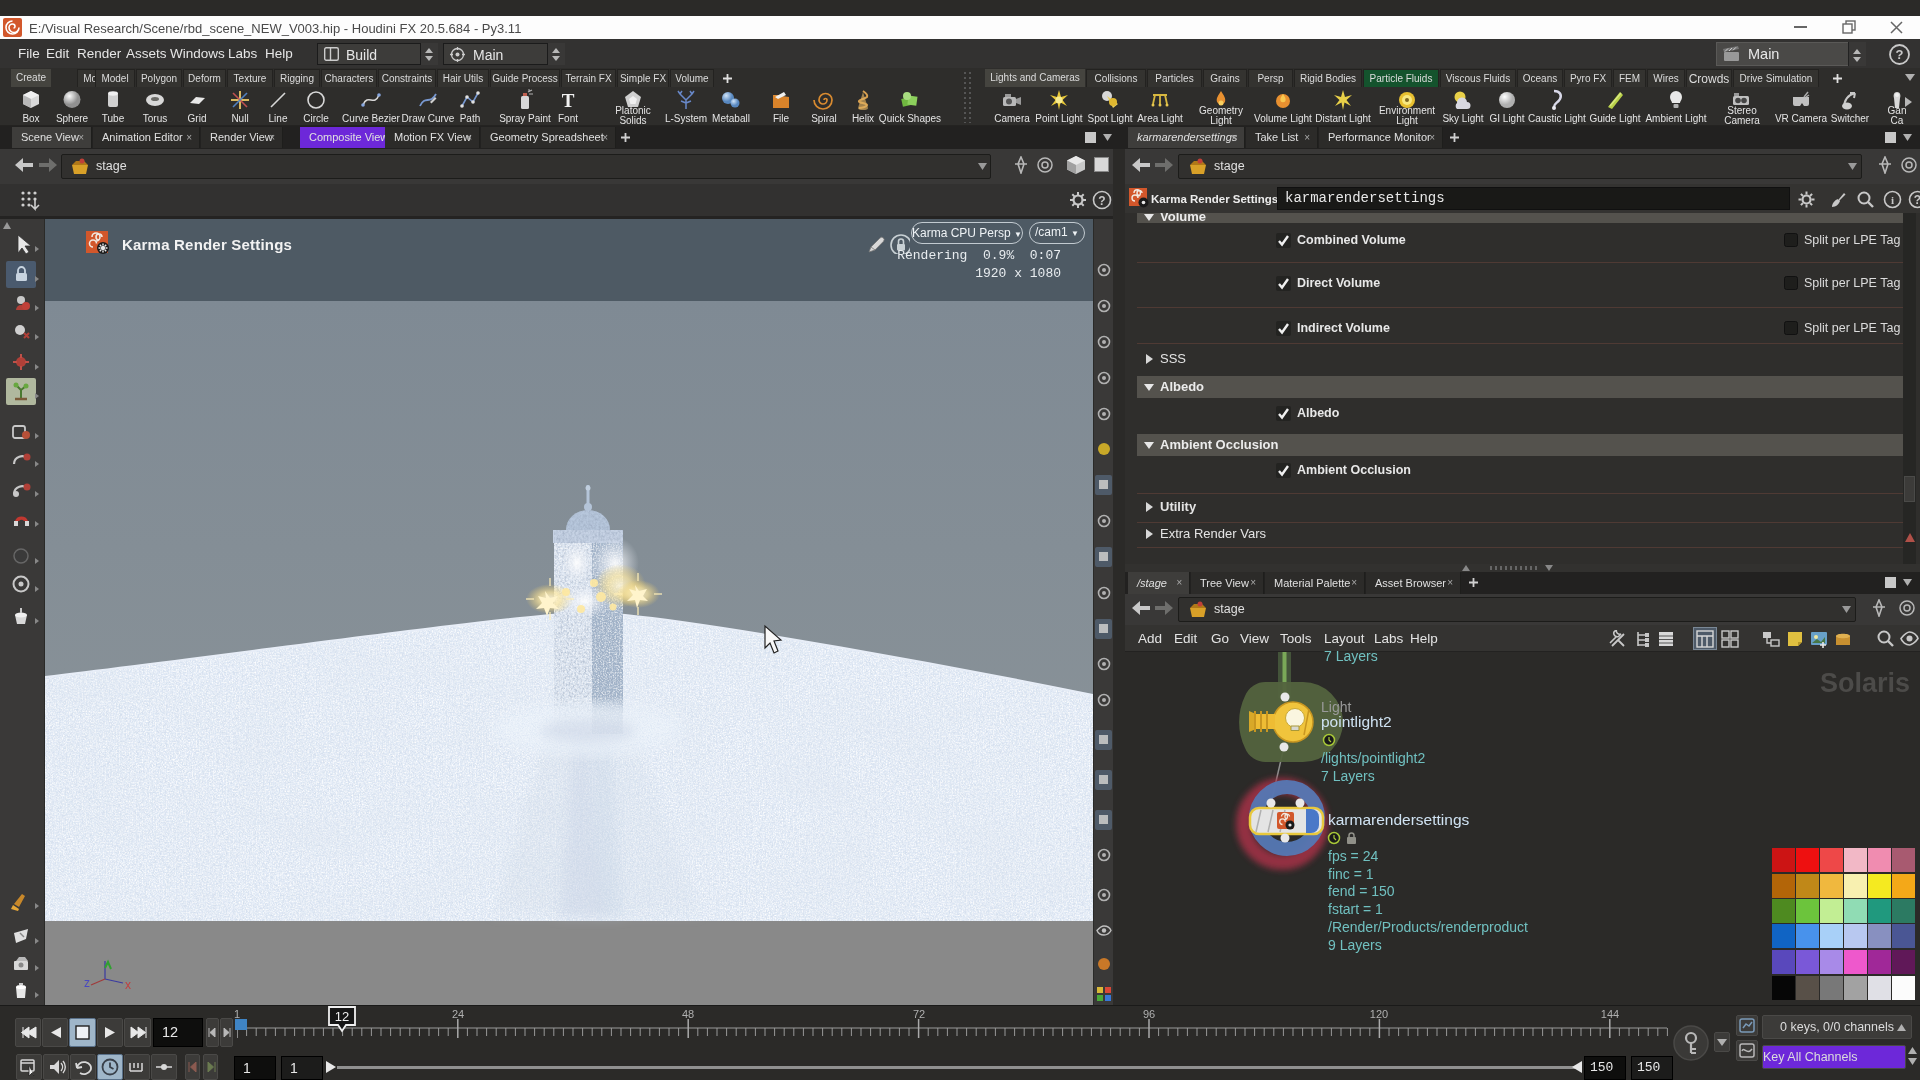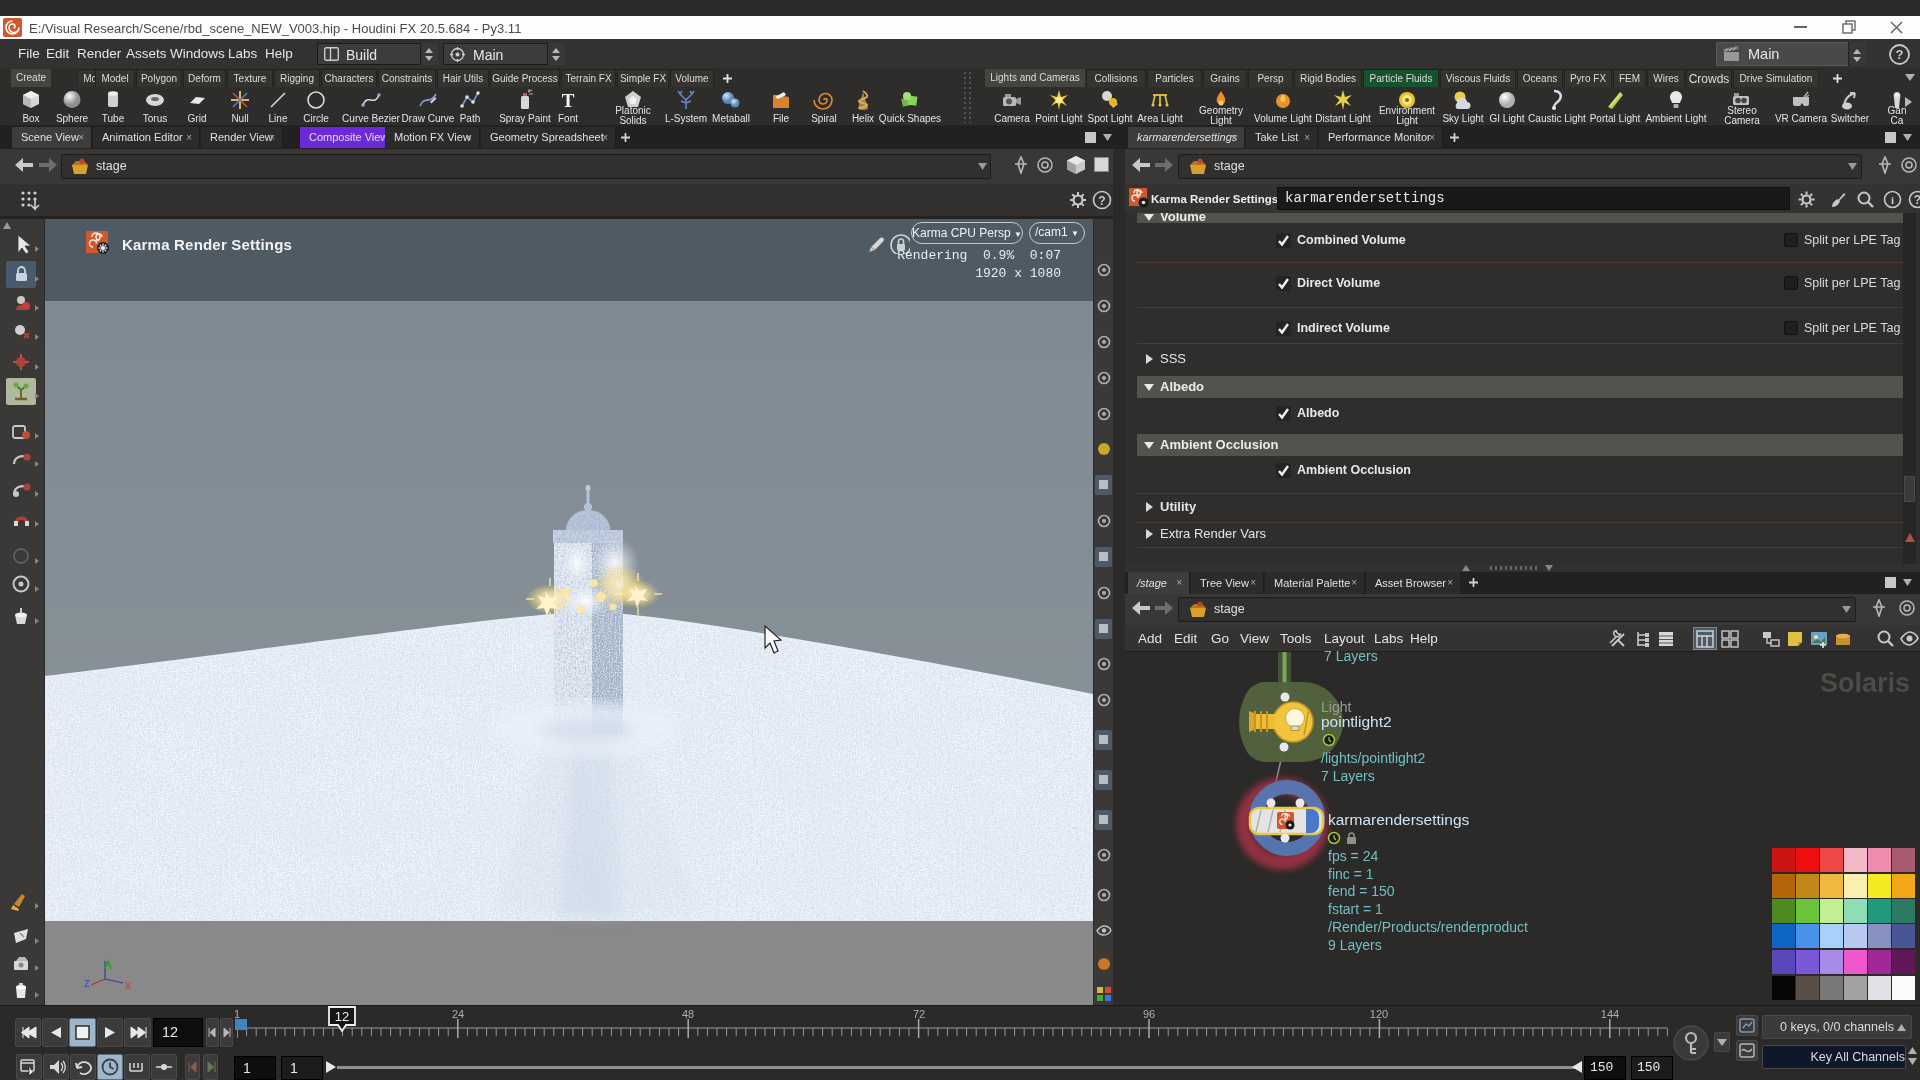--- a/index.html
+++ b/index.html
@@ -286,21 +286,21 @@
 <div class="a" style="left:1462px;top:97px;width:90px;text-align:center;font-size:10px;color:#e4e4e4;white-space:nowrap;">GI Light</div>
 <svg class="a" style="left:1546px;top:73px;" width="22" height="22" viewBox="0 0 22 22">
       <path d="M8 2 C14 2 16 6 14 10 C12 14 8 14 8 18" fill="none" stroke="#d8d8e8" stroke-width="2.5"></path>
       <circle cx="8" cy="19" r="2" fill="#e8e8f0"></circle>
     </svg>
 <div class="a" style="left:1512px;top:97px;width:90px;text-align:center;font-size:10px;color:#e4e4e4;white-space:nowrap;">Caustic Light</div>
 <svg class="a" style="left:1604px;top:73px;" width="22" height="22" viewBox="0 0 22 22">
       <path d="M4 18 L16 3 L19 6 L8 20 Z" fill="#b8d048"></path>
       <path d="M6 17 L17 4" stroke="#d8e880" stroke-width="1.5"></path>
     </svg>
-<div class="a" style="left:1570px;top:97px;width:90px;text-align:center;font-size:10px;color:#e4e4e4;white-space:nowrap;">Portal Light</div>
+<div class="a" style="left:1570px;top:97px;width:90px;text-align:center;font-size:10px;color:#e4e4e4;white-space:nowrap;">Guide Light</div>
 <svg class="a" style="left:1665px;top:73px;" width="22" height="22" viewBox="0 0 22 22">
       <path d="M11 2 a6 6 0 0 1 6 6 c0 3-2 4-2 6 h-8 c0-2-2-3-2-6 a6 6 0 0 1 6-6 Z" fill="#e8e8e8"></path>
       <rect x="8.5" y="15" width="5" height="4" rx="1" fill="#b0b0b0"></rect>
     </svg>
 <div class="a" style="left:1631px;top:97px;width:90px;text-align:center;font-size:10px;color:#e4e4e4;white-space:nowrap;">Ambient Light</div>
 <svg class="a" style="left:1731px;top:73px;" width="22" height="22" viewBox="0 0 22 22">
       <rect x="2" y="7" width="16" height="9" rx="1.5" fill="#c0c0c0"></rect>
       <circle cx="7" cy="11.5" r="2.8" fill="#444"></circle>
       <circle cx="13" cy="11.5" r="2.8" fill="#444"></circle>
       <rect x="3" y="4" width="5" height="3" fill="#999"></rect>
@@ -1352,21 +1352,21 @@
       <path d="M4 10 l3 -4 l3 2 l3 -4" stroke="#7a9ab8" stroke-width="1.5" fill="none"></path>
     </svg>
 <svg class="a" style="left:1739px;top:1027px;" width="16" height="15" viewBox="0 0 16 15">
       <rect x="1" y="1" width="14" height="13" rx="2" fill="none" stroke="#b8b8b8" stroke-width="1.5"></rect>
       <path d="M3 8 c2 -5 5 5 10 -2" stroke="#b8b8b8" stroke-width="1.5" fill="none"></path>
     </svg>
 <div class="a" style="left:1762px;top:999px;width:150px;height:24px;background:#3c3b39;border:1px solid #4a4947;border-radius:2px;color:#dcdcdc;font-size:12.5px;line-height:22px;text-align:center;">0 keys, 0/0 channels</div>
 <svg class="a" style="left:1897px;top:1008px;" width="9" height="7" viewBox="0 0 9 7">
       <path d="M0 7 h9 L4.5 0 Z" fill="#b0b0b0"></path>
     </svg>
-<div class="a" style="left:1762px;top:1029px;width:144px;height:24px;background:#0f172a;border:1px solid #4a4947;border-radius:2px;color:#dcdcdc;font-size:12.5px;line-height:22px;text-align:right;">Key All Channels</div>
+<div class="a" style="left:1762px;top:1029px;width:144px;height:24px;background:#6d28d9;border:1px solid #4a4947;border-radius:2px;color:#dcdcdc;font-size:12.5px;line-height:22px;text-align:left;">Key All Channels</div>
 <svg class="a" style="left:1908px;top:1031px;" width="9" height="18" viewBox="0 0 9 18">
       <path d="M4.5 0 L9 7 H0 Z" fill="#b0b0b0"></path>
       <path d="M4.5 18 L9 11 H0 Z" fill="#b0b0b0"></path>
     </svg>
 <div class="a" style="left:0;top:1064px;width:1920px;height:16px;background:#21201f;"></div>
 <svg class="a" style="left:4px;top:1067px;" width="10" height="10" viewBox="0 0 10 10">
       <path d="M0 2 h10 L5 9 Z" fill="#888"></path>
     </svg>
 <svg class="a" style="left:1633px;top:1065px;" width="15" height="15" viewBox="0 0 15 15">
       <circle cx="7.5" cy="7.5" r="6.5" fill="#5a6a78"></circle>

